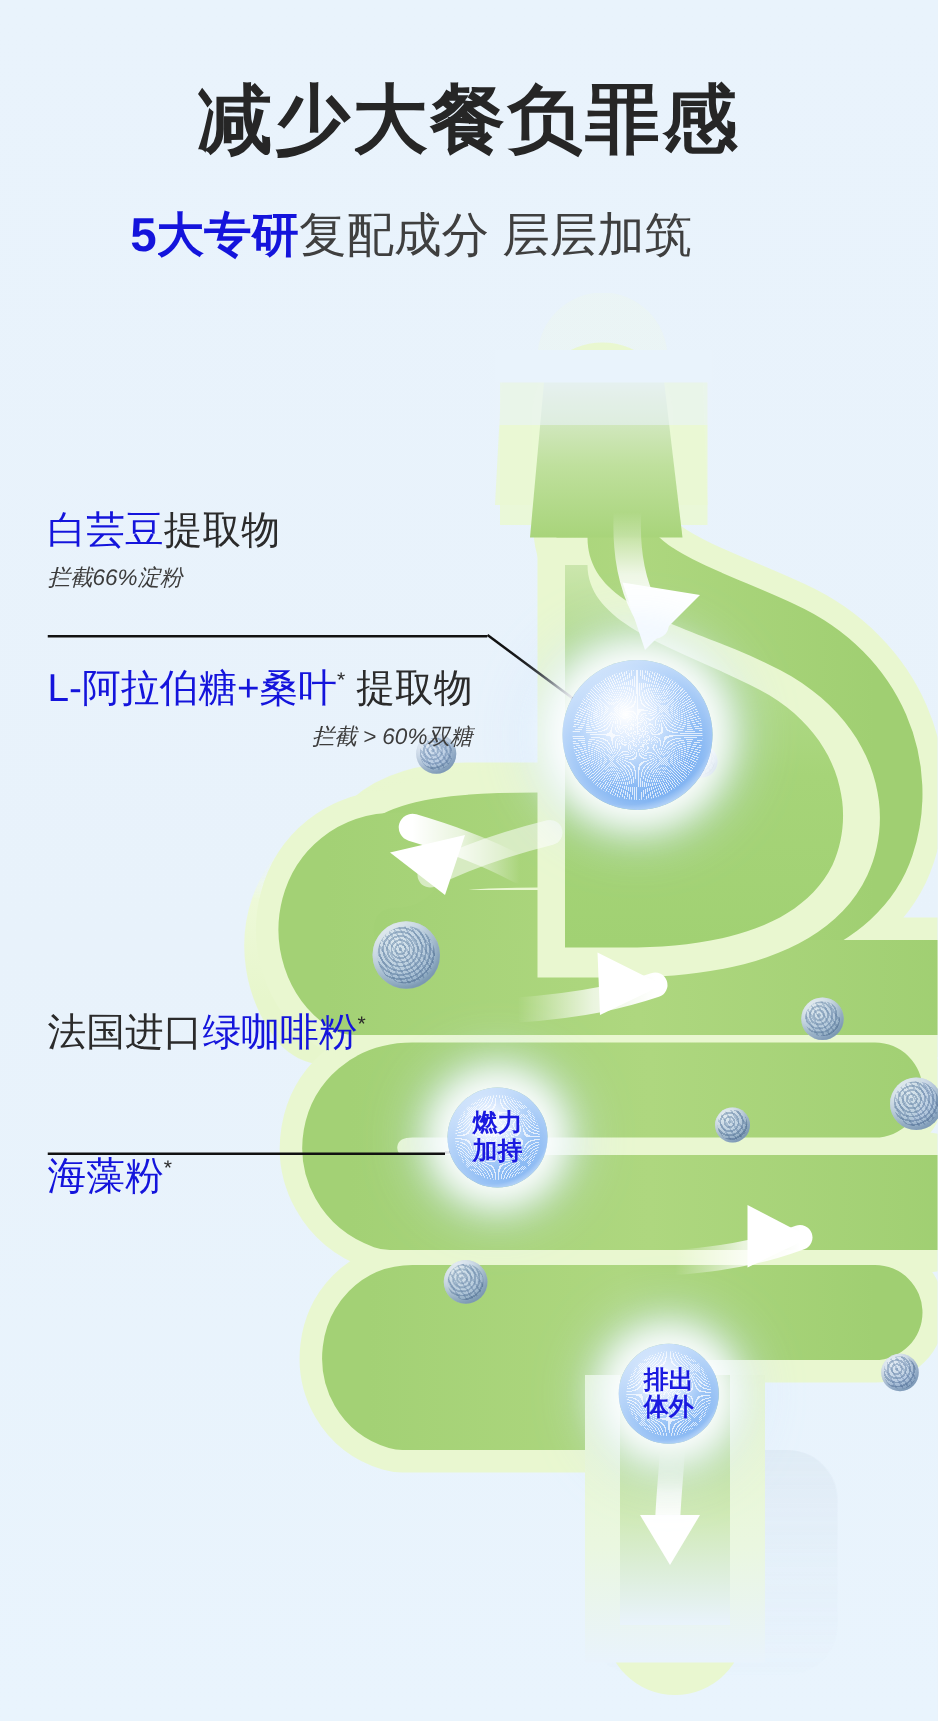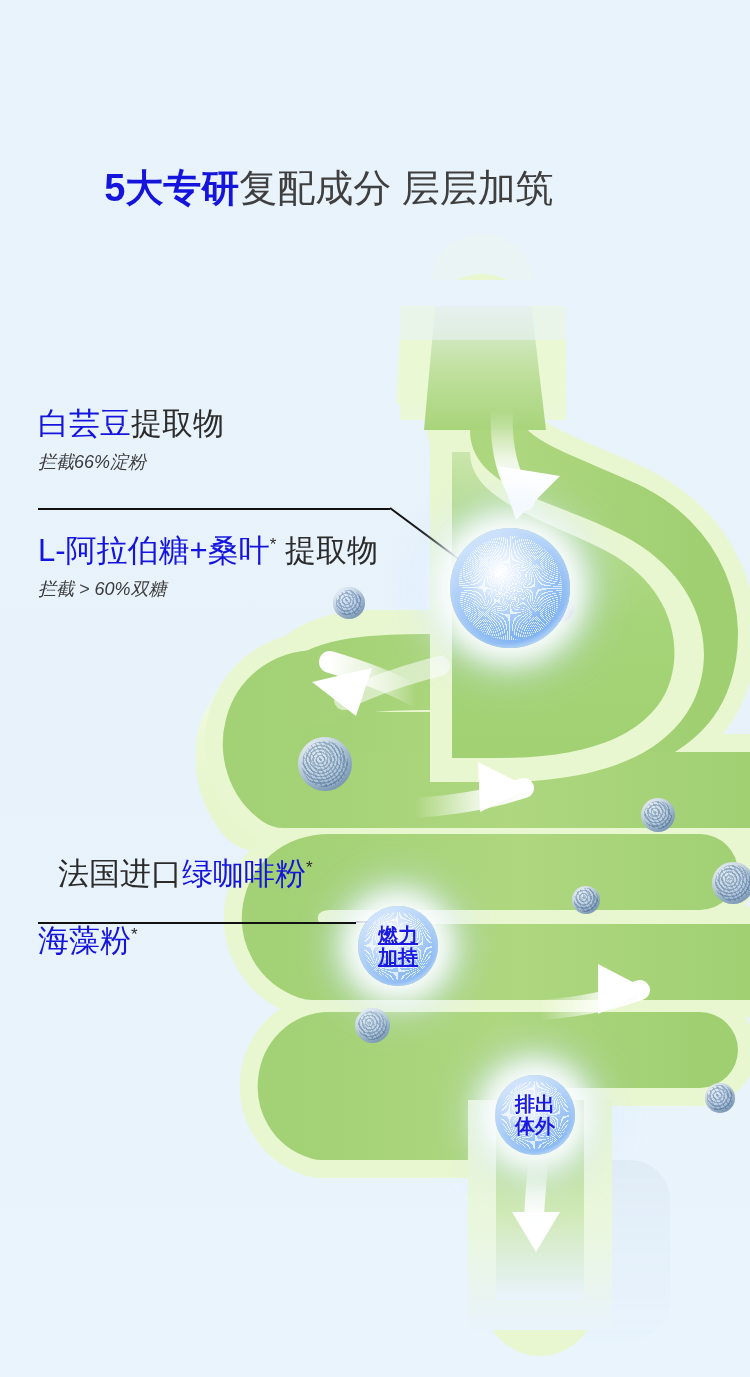--- a/index.html
+++ b/index.html
@@ -37,22 +37,22 @@
   #tract{ position:absolute; left:0; top:0; width:750px; height:1377px; }
 
   
   .lbl{ position:absolute; white-space:nowrap; }
   .lbl .ttl{ font-size:31px; font-weight:normal; color:#2b2b2b; line-height:1.2; }
   .lbl .ttl .b{ color:#1414dc; }
   .lbl .sup{ font-size:17px; vertical-align:super; }
   .lbl .sub{ font-size:18px; color:#3c3c3c; margin-top:10px; line-height:1.2;font-style:italic; }
 
   #lbl1{ left:38px; top:405px; }
-  #lbl2{ left:38px; top:532px; }
-  #lbl3{ left:38px; top:855px;margin-left:20px; }
+  #lbl2{ left:38px; top:532px;text-align:right; }
+  #lbl3{ left:38px; top:807px; }
   #lbl4{ left:38px; top:922px; }
 
   .rule{ position:absolute; height:0; border-top:2px solid #111; }
   #rule1{ left:38px; top:508px; width:352px; }
   #rule2{ left:38px; top:922px; width:318px; }
 
   
   .badge{
     position:absolute;
     border-radius:50%;
@@ -67,21 +67,21 @@
   }
   .badge .txt{ position:relative; z-index:3; line-height:1.12; text-shadow:0 1px 0 rgba(255,255,255,.45); }
   .badge .spk{
     position:absolute; inset:7%;
     border-radius:50%;
     background:repeating-conic-gradient(from 0deg,
         rgba(255,255,255,.85) 0deg 0.7deg, rgba(255,255,255,0) 0.7deg 2.2deg);
     opacity:.85; z-index:2;
   }
   #badge-carbs{ left:450px; top:528px; width:120px; height:120px; font-size:31px; }
-  #badge-burn{ left:358px; top:906px; width:80px; height:80px; font-size:20px;text-decoration:underline; }
+  #badge-burn{ left:358px; top:870px; width:80px; height:80px; font-size:20px; }
   #badge-out{ left:495px; top:1075px; width:80px; height:80px; font-size:20px; }
 
   
   .pt{
     position:absolute; border-radius:50%;
     background:
       radial-gradient(circle at 35% 30%, #dfe9f5 0%, #b8cbe2 45%, #93aecd 75%, #7e9dc0 100%);
     box-shadow: inset -2px -3px 6px rgba(80,110,145,.45), inset 2px 3px 5px rgba(255,255,255,.6);
     opacity:.95;
   }
@@ -92,20 +92,21 @@
       repeating-radial-gradient(circle at 40% 40%, rgba(110,140,175,.55) 0 1.4px, rgba(255,255,255,0) 1.4px 3.3px),
       repeating-linear-gradient(58deg, rgba(120,150,185,.42) 0 1.3px, rgba(255,255,255,0) 1.3px 4.2px);
     mix-blend-mode:multiply; opacity:.85;
   }
 </style>
 </head>
 <body>
 
 <div id="page">
 
+  <div class="hdr-title">减少大餐负罪感</div>
   <div class="hdr-sub">
     <span class="accent">5大专研</span><span class="light">复配成分 层层加筑</span>
   </div>
 
   <svg id="tract" viewBox="0 0 750 1377" xmlns="http://www.w3.org/2000/svg">
     <defs>
       <linearGradient id="gGreen" x1="0" y1="0" x2="0" y2="1">
         <stop offset="0%" stop-color="#cbe6ad"></stop>
         <stop offset="18%" stop-color="#b5dc8f"></stop>
         <stop offset="55%" stop-color="#a6d478"></stop>

